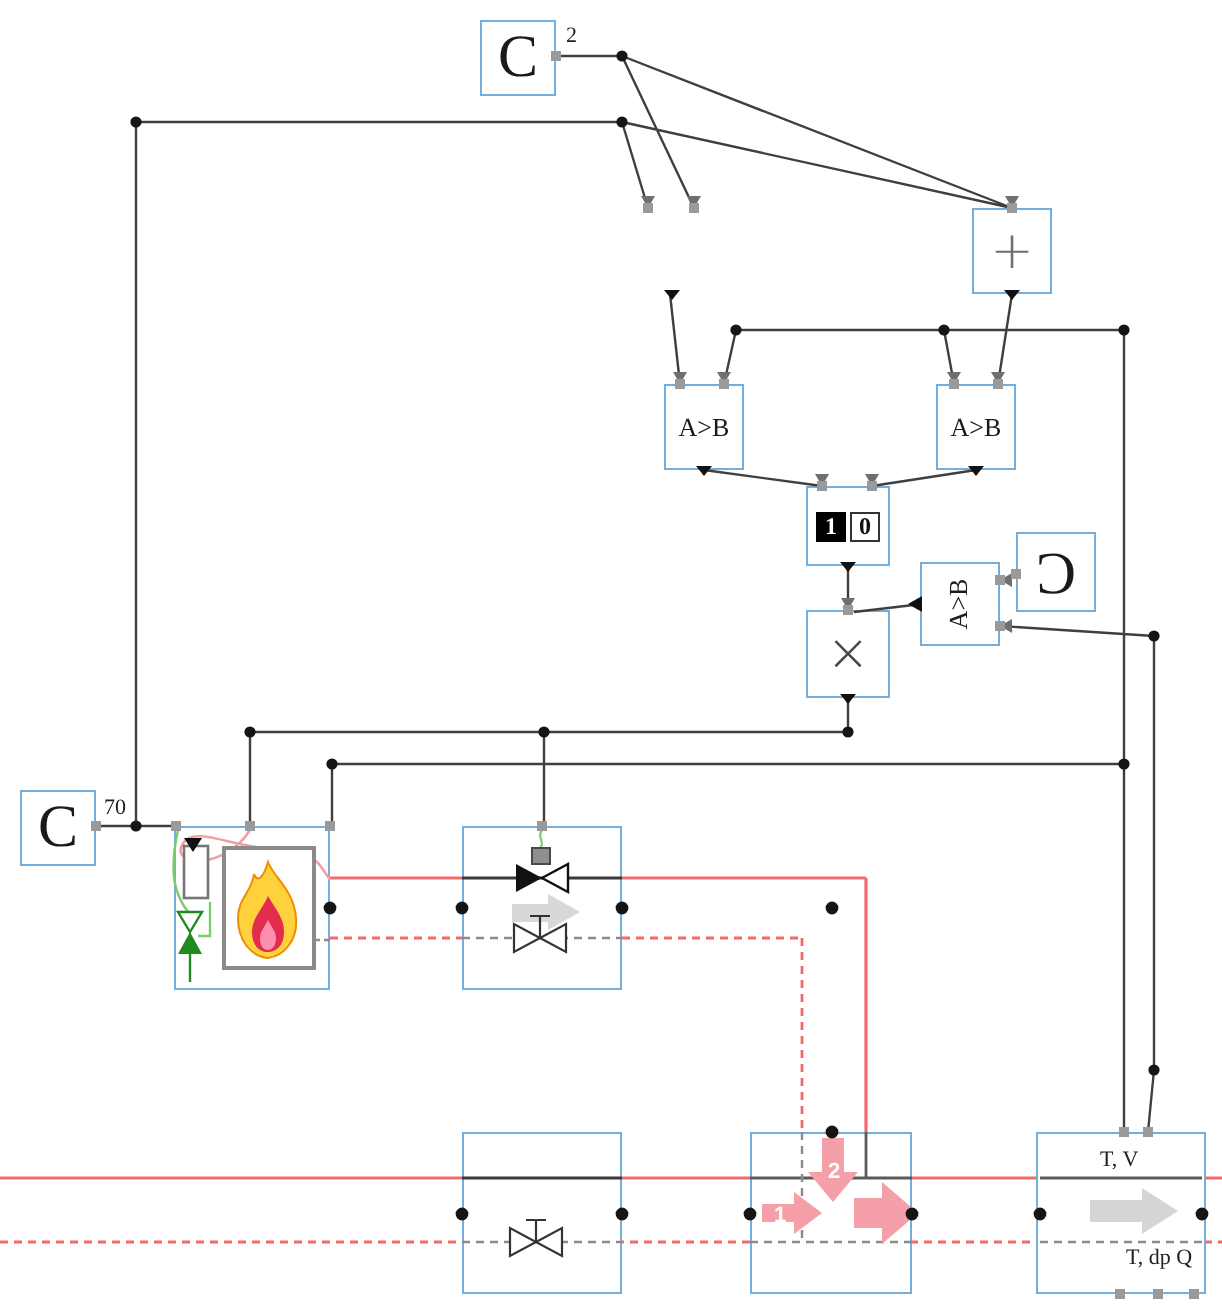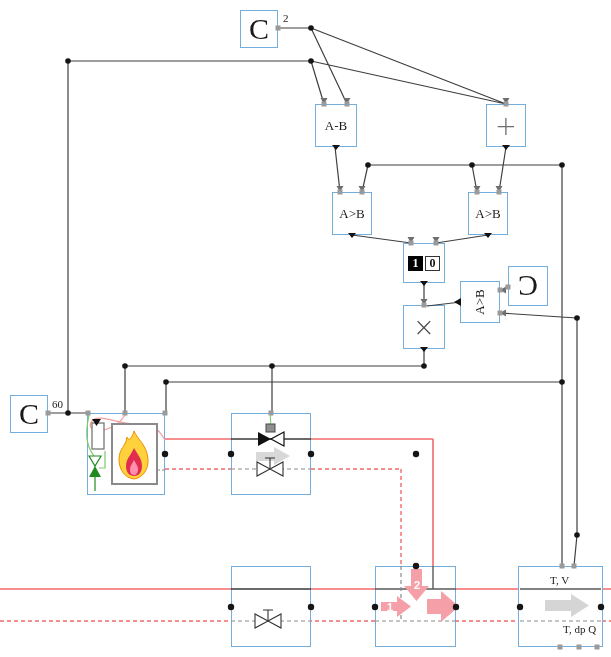--- a/index.html
+++ b/index.html
@@ -32,23 +32,20 @@
   <svg class="layer pipes" width="611" height="657">
     <path d="M0,589H611 M165,439H231 M311,439H433 M433,439V566" stroke="#f26b6b" stroke-width="1.6" fill="none"></path>
     <path d="M0,621H611 M165,469H231 M311,469H401 M401,469V566" stroke="#f26b6b" stroke-width="1.4" fill="none" stroke-dasharray="4,3"></path>
   </svg>
 
   <div class="block" style="left:240px;top:10px;width:38px;height:38px">
     <span class="serif c-label">C</span>
   </div>
   <div class="port-label" style="left:283px;top:12px">2</div>
 
-  <div class="block" style="left:315px;top:104px;width:42px;height:43px">
-    <span class="serif op-label">A-B</span>
-  </div>
 
   <div class="block" style="left:486px;top:104px;width:40px;height:43px">
     <span class="plus-label">+</span>
   </div>
 
   <div class="block" style="left:332px;top:192px;width:40px;height:43px">
     <span class="serif op-label">A&gt;B</span>
   </div>
 
   <div class="block" style="left:468px;top:192px;width:40px;height:43px">
@@ -68,21 +65,21 @@
     <span class="serif op-label rot90">A&gt;B</span>
   </div>
 
   <div class="block" style="left:508px;top:266px;width:40px;height:40px">
     <span class="serif c-label rot180">C</span>
   </div>
 
   <div class="block" style="left:10px;top:395px;width:38px;height:38px">
     <span class="serif c-label">C</span>
   </div>
-  <div class="port-label" style="left:52px;top:398px">60</div>
+  <div class="port-label" style="left:52px;top:398px">70</div>
 
   <div class="block" style="left:87px;top:413px;width:78px;height:82px"></div>
   <div class="block" style="left:231px;top:413px;width:80px;height:82px"></div>
   <div class="block" style="left:231px;top:566px;width:80px;height:81px"></div>
   <div class="block" style="left:375px;top:566px;width:81px;height:81px"></div>
   <div class="block" style="left:518px;top:566px;width:85px;height:81px">
     <div class="sensor-lbl" style="left:31px;top:7px">T, V</div>
     <div class="sensor-lbl" style="left:44px;top:56px">T, dp Q</div>
   </div>
 

